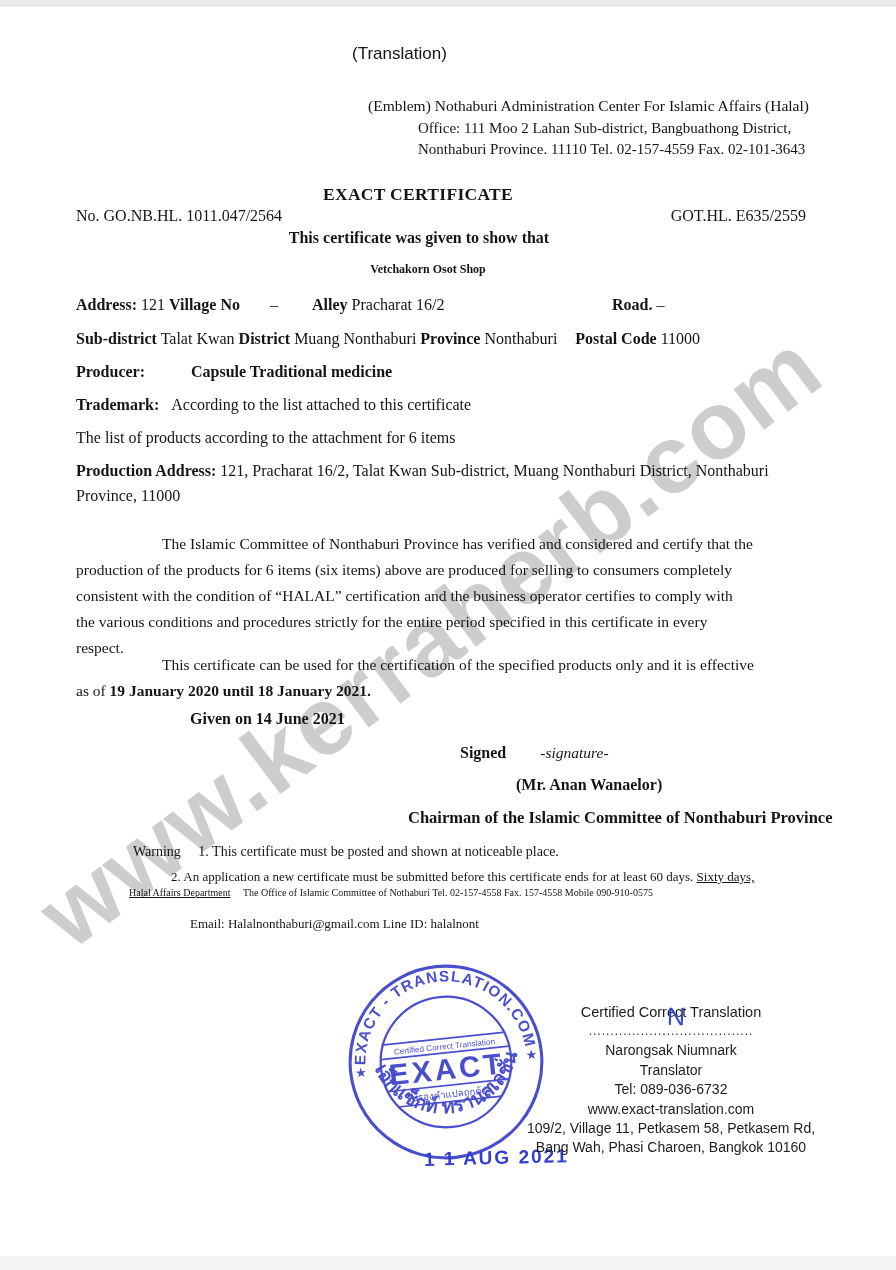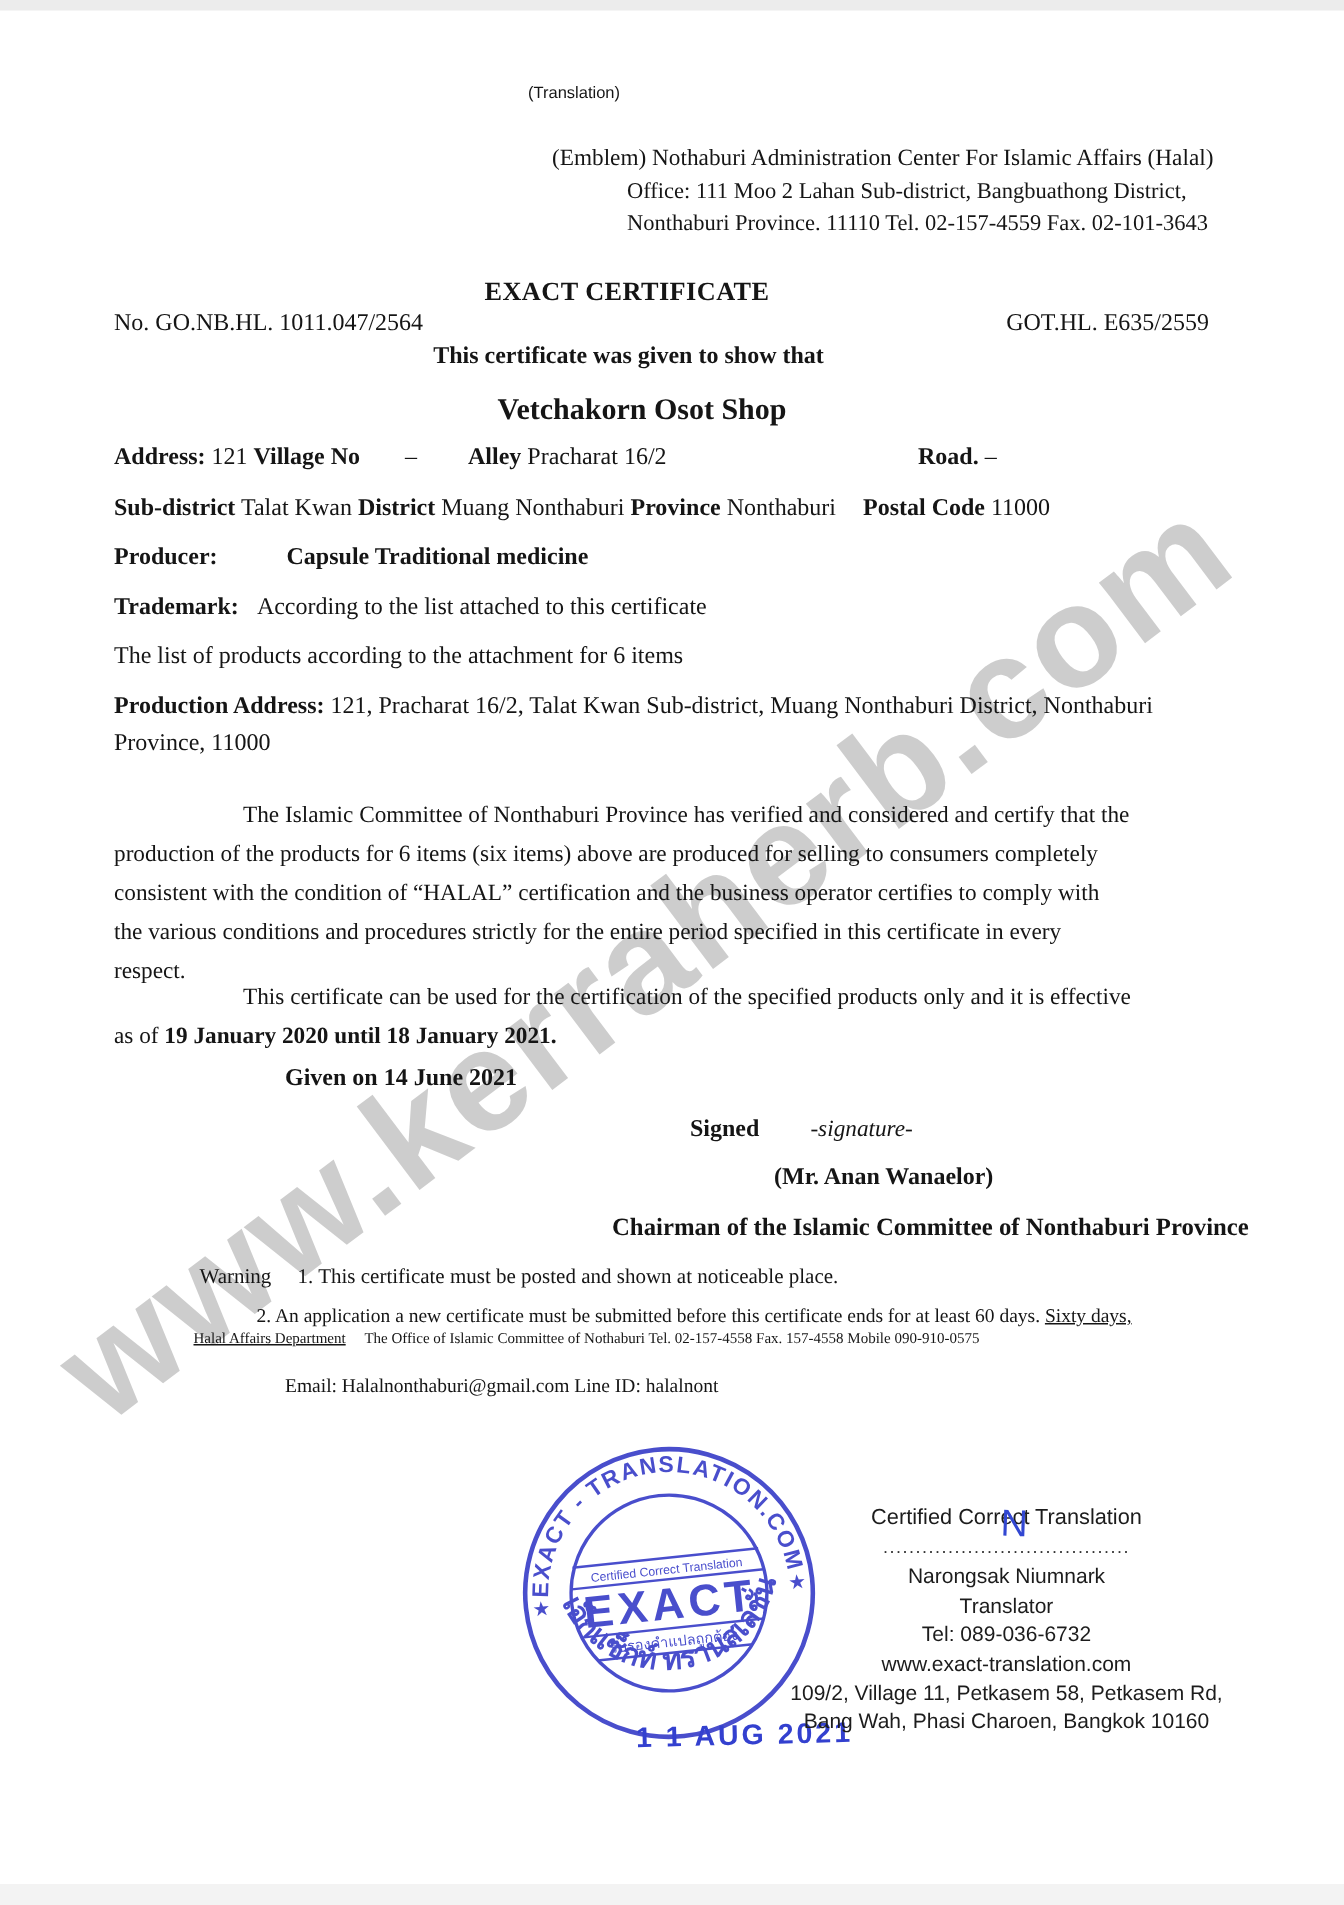--- a/index.html
+++ b/index.html
@@ -9,28 +9,28 @@
   .scan-band-bottom{position:absolute;left:0;top:1256px;width:100%;height:14px;background:#f3f3f3;}
   .watermark{position:absolute;left:-120px;top:585px;width:1100px;z-index:0;
              transform:rotate(-37deg);transform-origin:50% 50%;
              font-family:"Liberation Sans",sans-serif;font-weight:bold;font-size:96px;
              letter-spacing:2px;color:rgba(90,90,90,0.30);text-align:center;white-space:nowrap;}
   .content{position:absolute;inset:0;z-index:1;}
   .abs{position:absolute;white-space:nowrap;}
   .sans{font-family:"Liberation Sans",sans-serif;}
   .b{font-weight:bold;}
   .u{text-decoration:underline;}
-  .translation{left:352px;top:56px;font-size:11px;}
+  .translation{left:352px;top:44px;font-size:17px;}
   .emblem{left:368px;top:97px;font-size:15.5px;}
   .office1{left:418px;top:120px;font-size:15px;}
   .office2{left:418px;top:141px;font-size:15px;}
   .title{left:0;top:184px;width:836px;text-align:center;font-size:17.5px;font-weight:bold;letter-spacing:0.3px;}
   .no-row{left:76px;top:207px;width:730px;display:flex;justify-content:space-between;font-size:16px;}
   .intro{left:0;top:229px;width:838px;text-align:center;font-size:16px;font-weight:bold;}
-  .shop{left:0;top:262px;width:856px;text-align:center;font-size:20px;font-weight:bold;}
+  .shop{left:0;top:262px;width:856px;text-align:center;font-size:12px;font-weight:bold;}
   .frow{left:76px;font-size:16px;}
   .addr-row{top:296px;width:745px;}
   .road-group{position:absolute;left:536px;top:0;}
   .subd-row{top:330px;}
   .prod-row{top:363px;}
   .tm-row{top:396px;}
   .products-row{top:429px;font-weight:normal;}
   .production-row{top:458px;width:748px;white-space:normal;line-height:25px;}
   .para{left:76px;width:752px;font-size:15.5px;line-height:26px;white-space:nowrap;}
   .para1{top:531px;}

